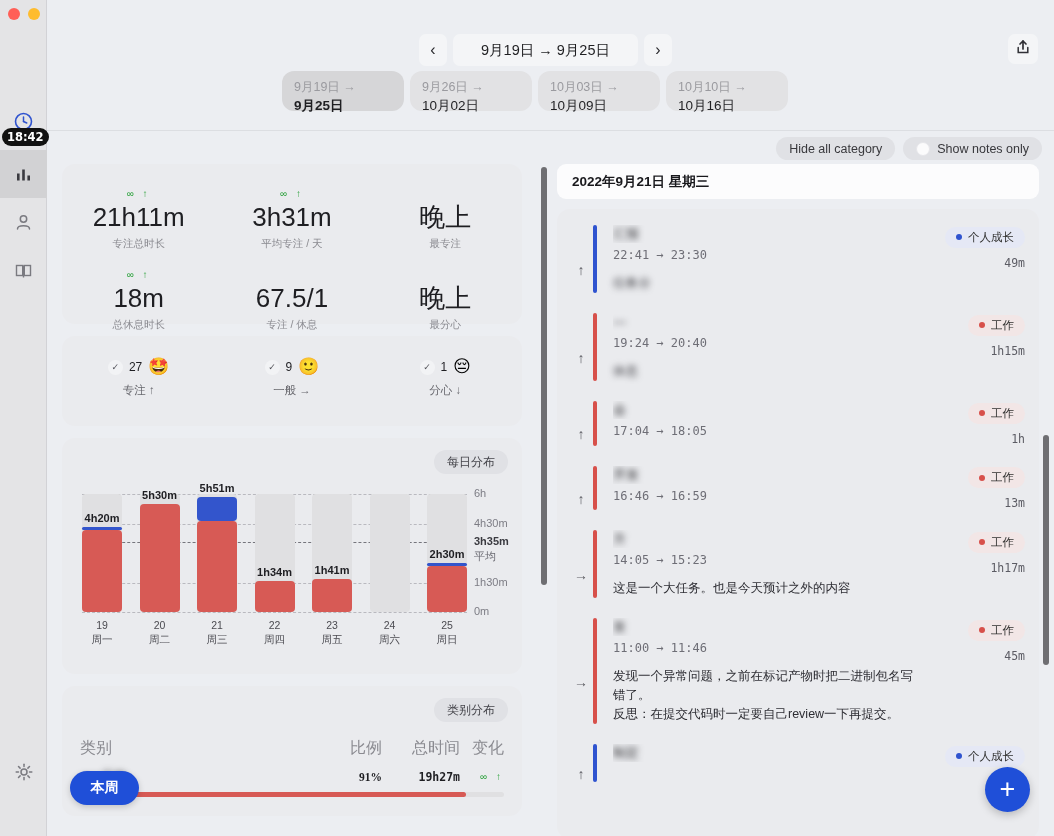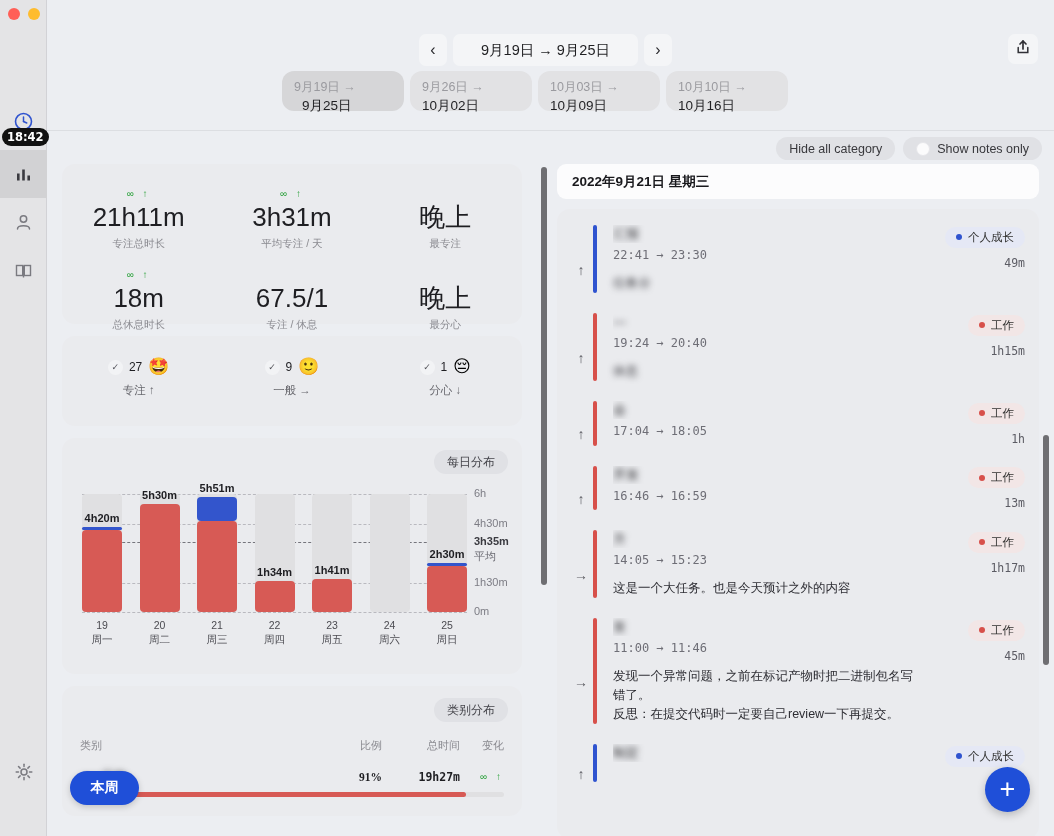--- a/index.html
+++ b/index.html
@@ -64,21 +64,21 @@
   }
 
   .week-tabs { position: absolute; top: 71px; left: 235px; display: flex; gap: 6px; }
   .week-tab {
     width: 122px; height: 40px; border-radius: 12px; background: #e2e2e4;
     padding: 8px 10px 4px 12px; cursor: pointer;
   }
   .week-tab.sel { background: #d6d6d8; }
   .week-tab .wt-top { font-size: 12.5px; color: #9a9a9f; line-height: 17px; white-space: nowrap; }
   .week-tab .wt-bot { font-size: 13.5px; color: #1f1f22; line-height: 19px; white-space: nowrap; }
-  .week-tab.sel .wt-bot { font-weight: normal; margin-left: 8px; }
+  .week-tab.sel .wt-bot { font-weight: bold; }
 
   .filter-row { position: absolute; top: 137px; right: 12px; display: flex; gap: 8px; align-items: center; }
   .chip {
     height: 23px; border-radius: 12px; background: #e0e1e5;
     display: flex; align-items: center; padding: 0 13px;
     font-size: 12.5px; color: #38383c; cursor: pointer; white-space: nowrap;
   }
   .chip .radio {
     width: 14px; height: 14px; border-radius: 50%; background: #fbfbfc;
     margin-right: 7px; flex: none; border: 1px solid #e6e6ea;
@@ -136,21 +136,21 @@
   .gridline { position: absolute; left: 0; width: 385px; border-top: 1px dashed #b9b9bf; }
   .gridline.avg { border-top: 1px dashed #75757c; }
   .ylab { position: absolute; left: 392px; font-size: 11px; color: #7c7c84; white-space: nowrap; }
   .ylab.avg { color: #3a3a40; font-weight: bold; }
   .ylab.avgsub { color: #6a6a72; font-weight: normal; }
 
   
   #cat-card { height: 130px; }
   .cat-head {
     position: absolute; left: 18px; right: 18px; top: 52px;
-    display: flex; font-size: 11px; color: #8a8a90;
+    display: flex; font-size: 16px; color: #8a8a90;
   }
   .cat-head .c-name { flex: 1; }
   .cat-head .c-pct { width: 58px; text-align: right; }
   .cat-head .c-time { width: 78px; text-align: right; }
   .cat-head .c-chg { width: 44px; text-align: right; }
   .cat-row { position: absolute; left: 18px; right: 18px; top: 82px; }
   .cat-row-line { display: flex; align-items: center; font-size: 12px; color: #1e1e22; }
   .cat-row-line .c-name { flex: 1; display: flex; align-items: center; gap: 8px; }
   .cat-dot { width: 14px; height: 14px; border-radius: 50%; background: #efeff1; border:1px solid #e0e0e4; }
   .cat-row-line .c-pct { width: 58px; text-align: right; font-weight: bold; font-family: Liberation Serif, serif; font-size: 11.5px; }

